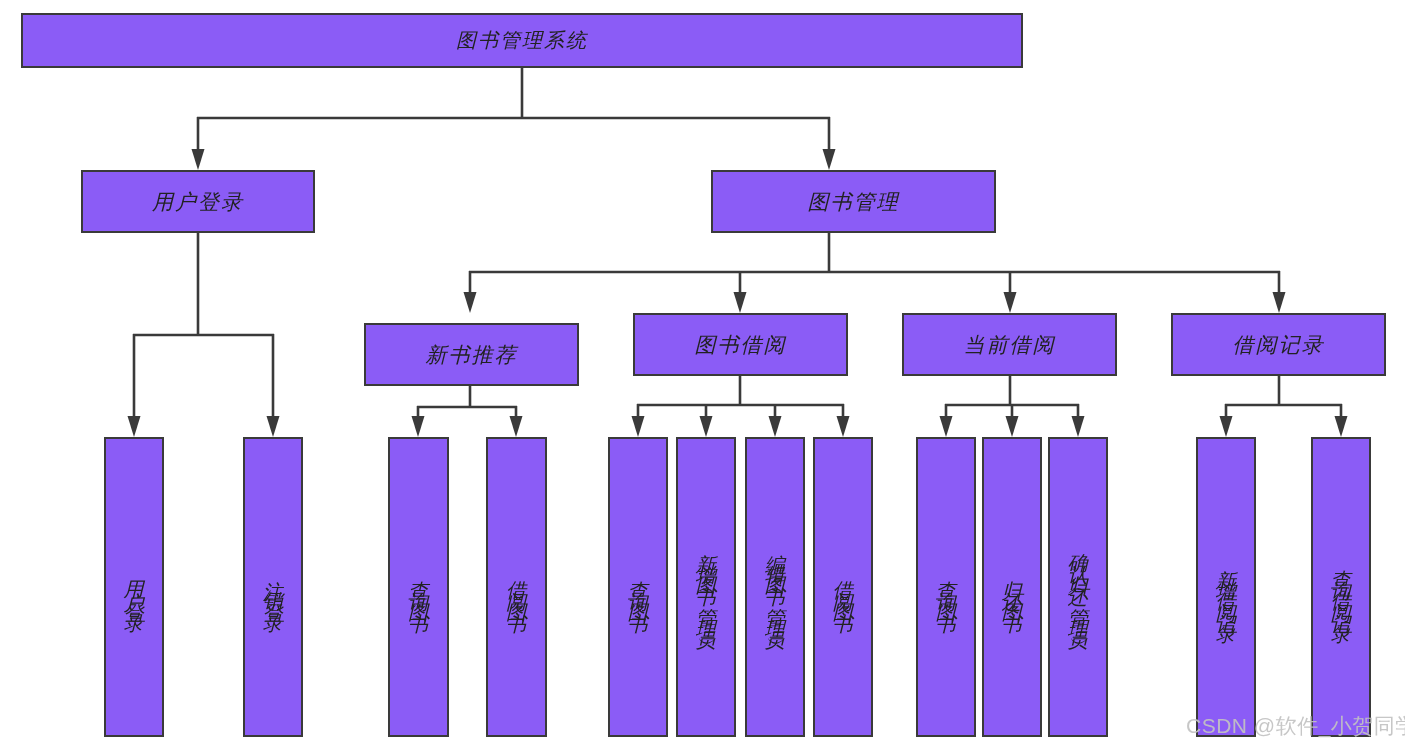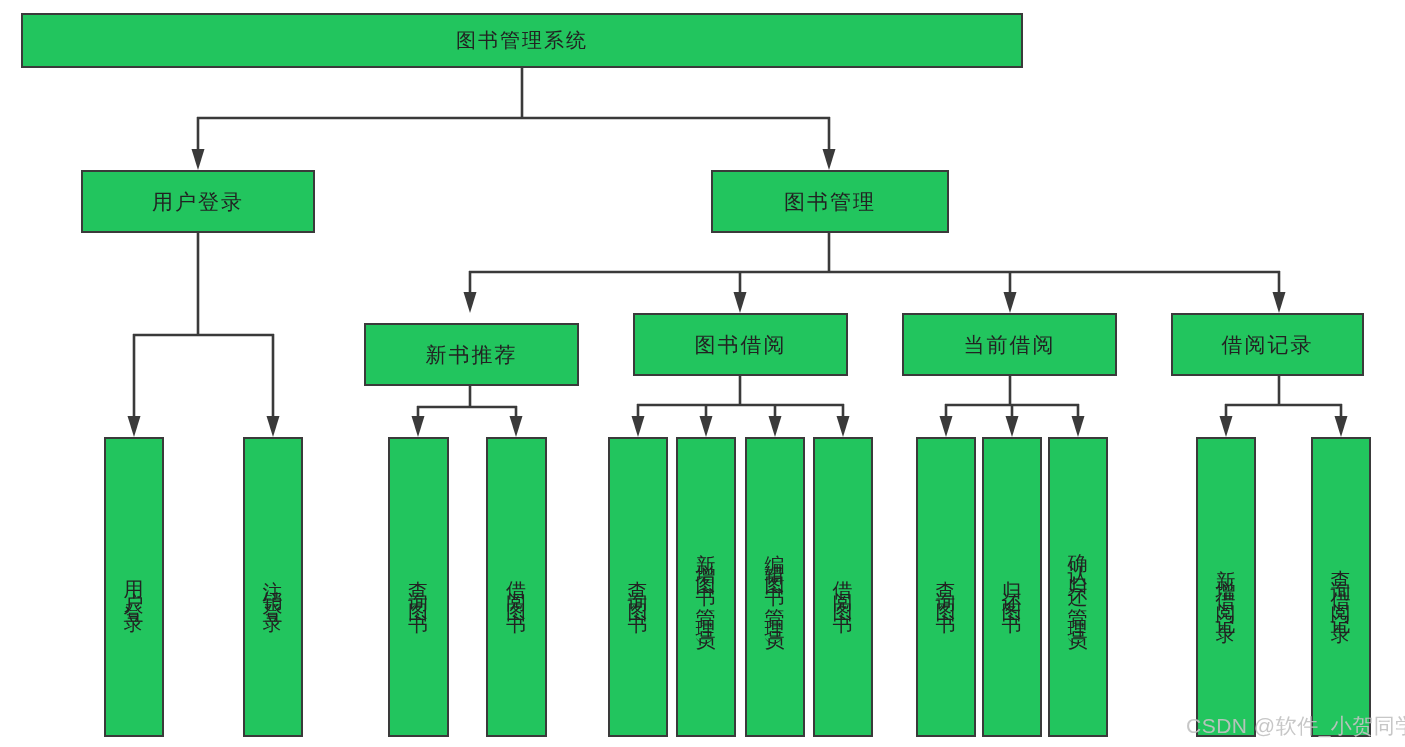--- a/index.html
+++ b/index.html
@@ -24,27 +24,28 @@
   .wires line {
     stroke: #3a3a3a;
     stroke-width: 2.6;
   }
   .wires polygon {
     fill: #3a3a3a;
   }
   .node {
     position: absolute;
     box-sizing: border-box;
-    background: #22c55e;
+    background: #8b5cf6;
     border: 2.6px solid #3a3a3a;
     display: flex;
     align-items: center;
     justify-content: center;
     z-index: 2;
     color: #222222;
+    font-style: italic;
   }
   .node.h span {
     font-size: 21px;
     letter-spacing: 2px;
     white-space: nowrap;
   }
   .node.root span {
     font-size: 20px;
     letter-spacing: 2px;
   }
@@ -136,34 +137,34 @@
     <polygon points="1334.5,416 1347.5,416 1341,437"></polygon>
   </svg>
 
   <div class="node h root" style="left:21px; top:13px; width:1002px; height:55px;">
     <span>图书管理系统</span>
   </div>
 
   <div class="node h" style="left:81px; top:170px; width:234px; height:63px;">
     <span>用户登录</span>
   </div>
-  <div class="node h" style="left:711px; top:170px; width:238px; height:63px;text-align:right;">
+  <div class="node h" style="left:711px; top:170px; width:285px; height:63px;text-align:right;">
     <span>图书管理</span>
   </div>
 
   <div class="node h" style="left:364px; top:313px; width:215px; height:63px;margin-top:10px;">
     <span>新书推荐</span>
   </div>
   <div class="node h" style="left:633px; top:313px; width:215px; height:63px;">
     <span>图书借阅</span>
   </div>
   <div class="node h" style="left:902px; top:313px; width:215px; height:63px;justify-content:center;">
     <span>当前借阅</span>
   </div>
-  <div class="node h" style="left:1171px; top:313px; width:193px; height:63px;">
+  <div class="node h" style="left:1171px; top:313px; width:215px; height:63px;">
     <span>借阅记录</span>
   </div>
 
   <div class="node v" style="left:104px; top:437px; width:60px; height:300px;">
     <span>用户登录</span>
   </div>
   <div class="node v" style="left:243px; top:437px; width:60px; height:300px;">
     <span>注销登录</span>
   </div>
 

